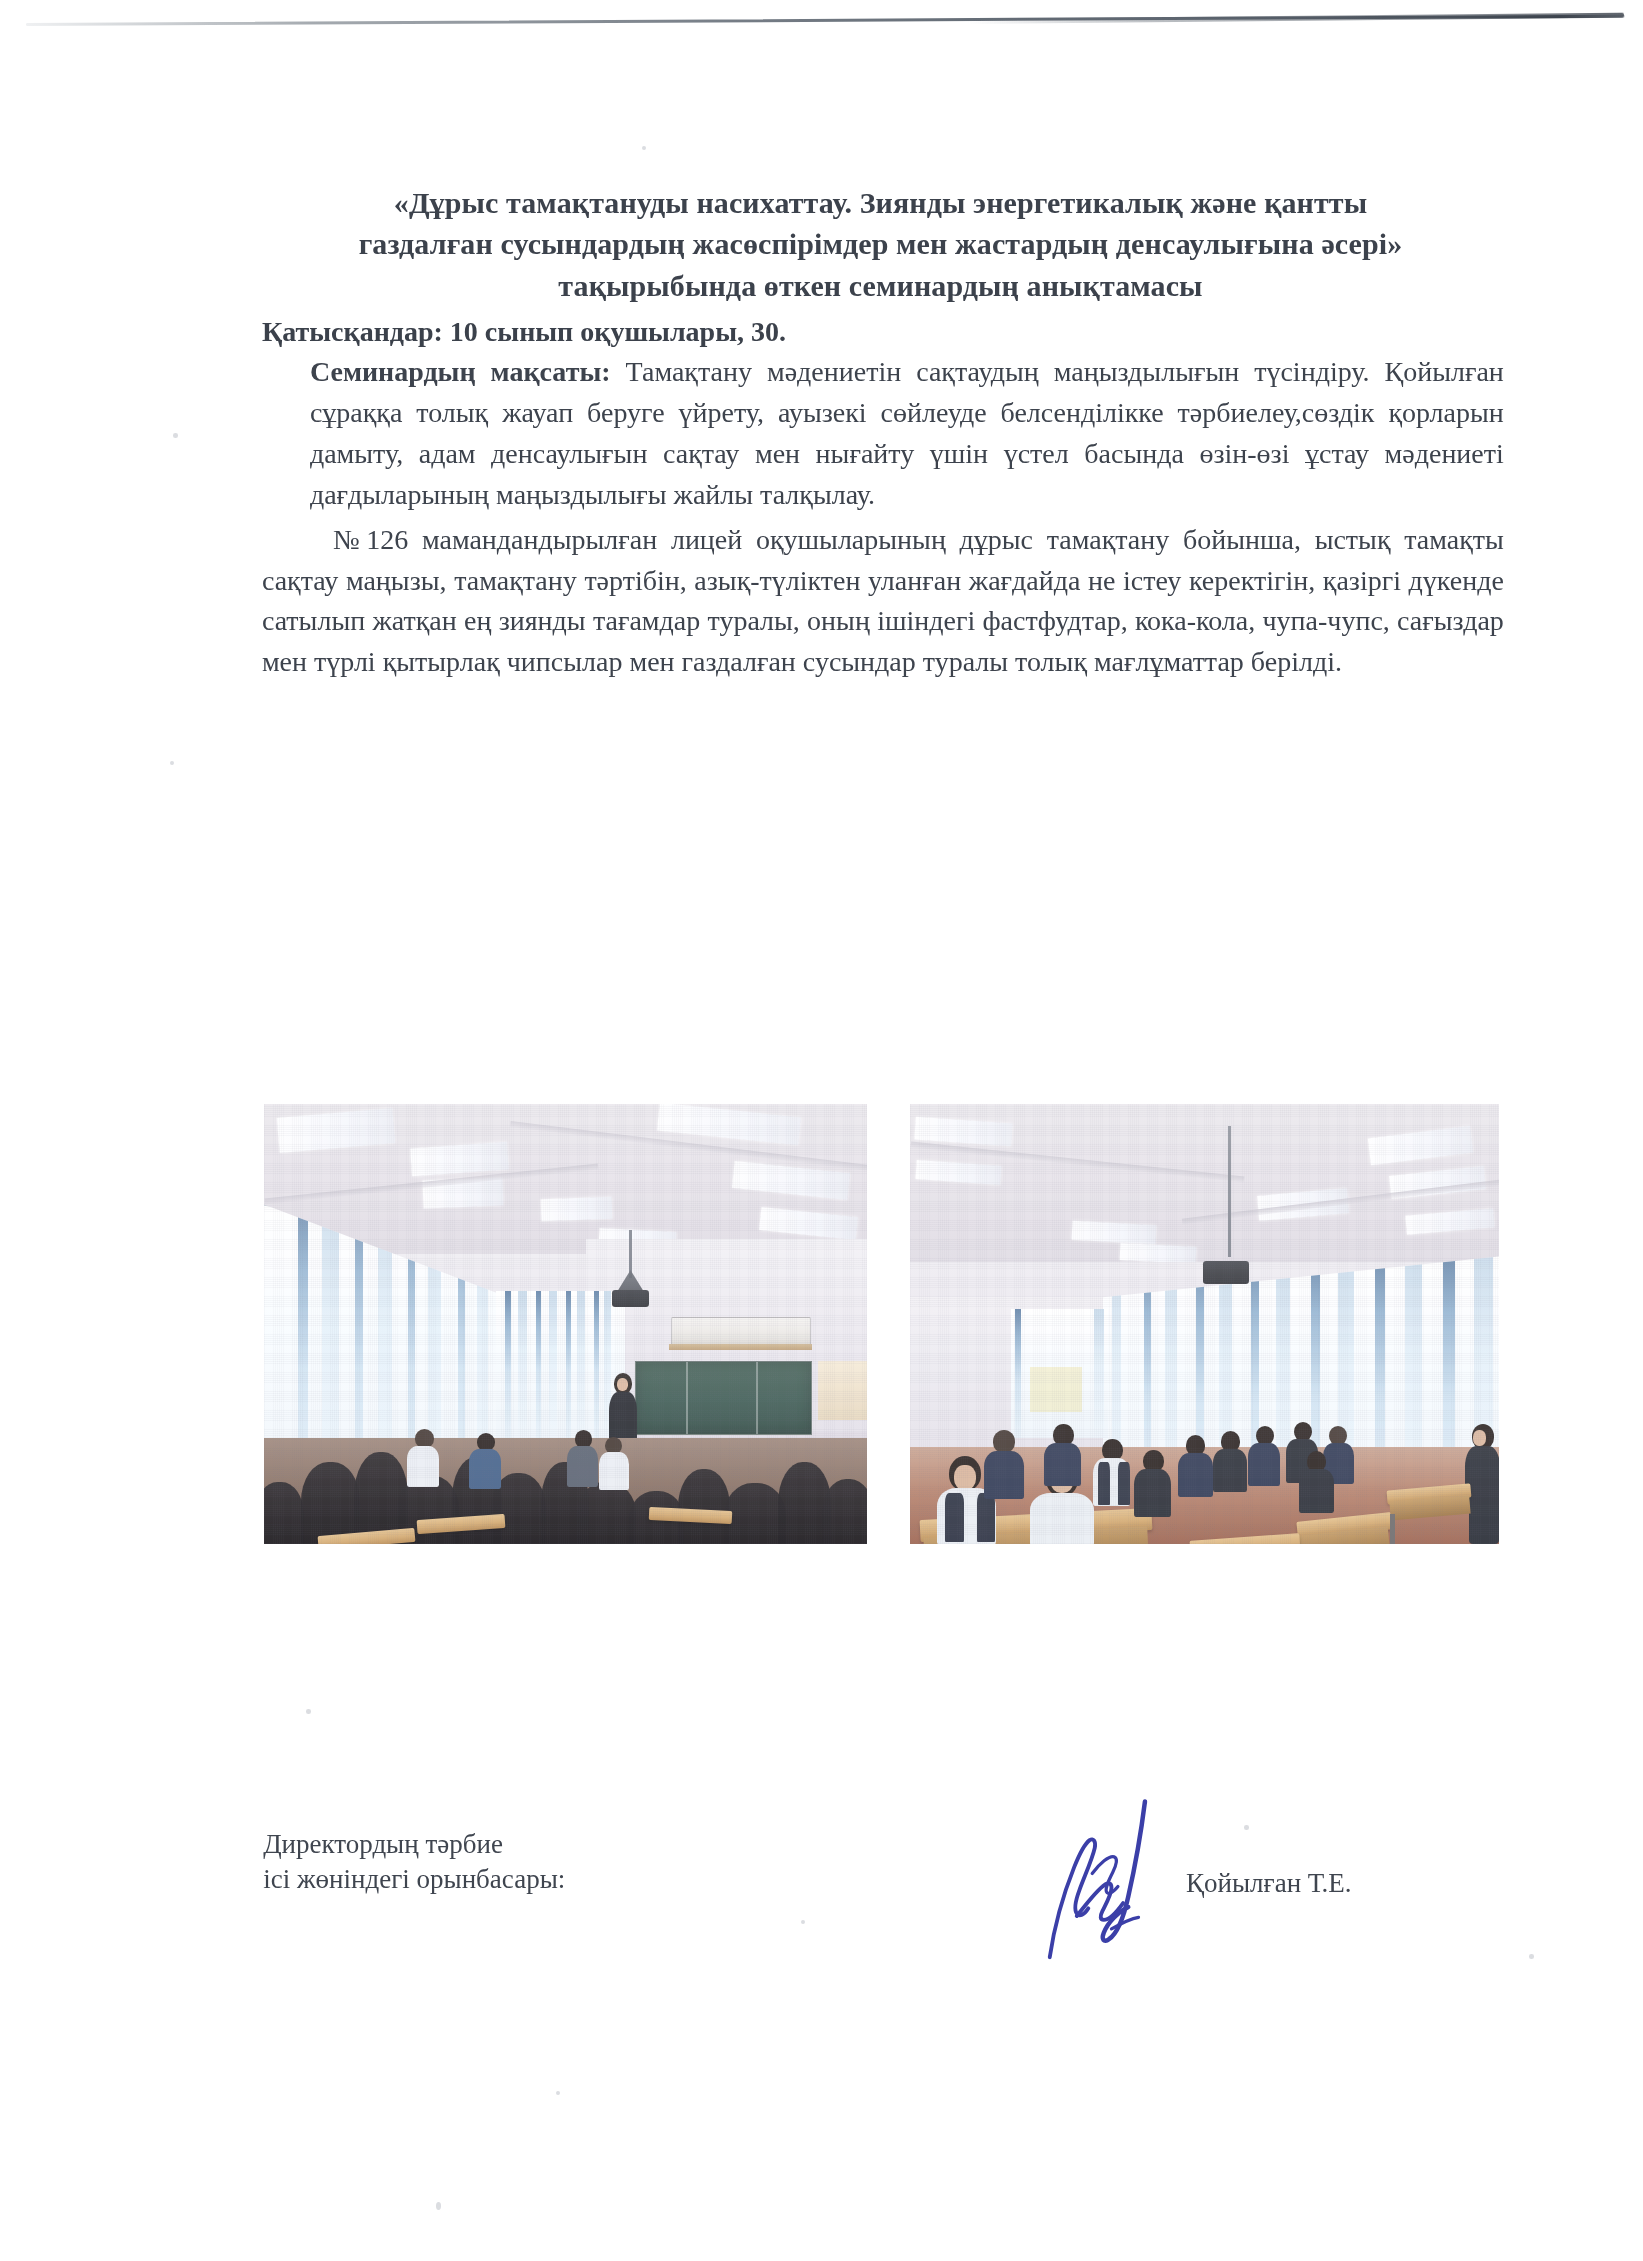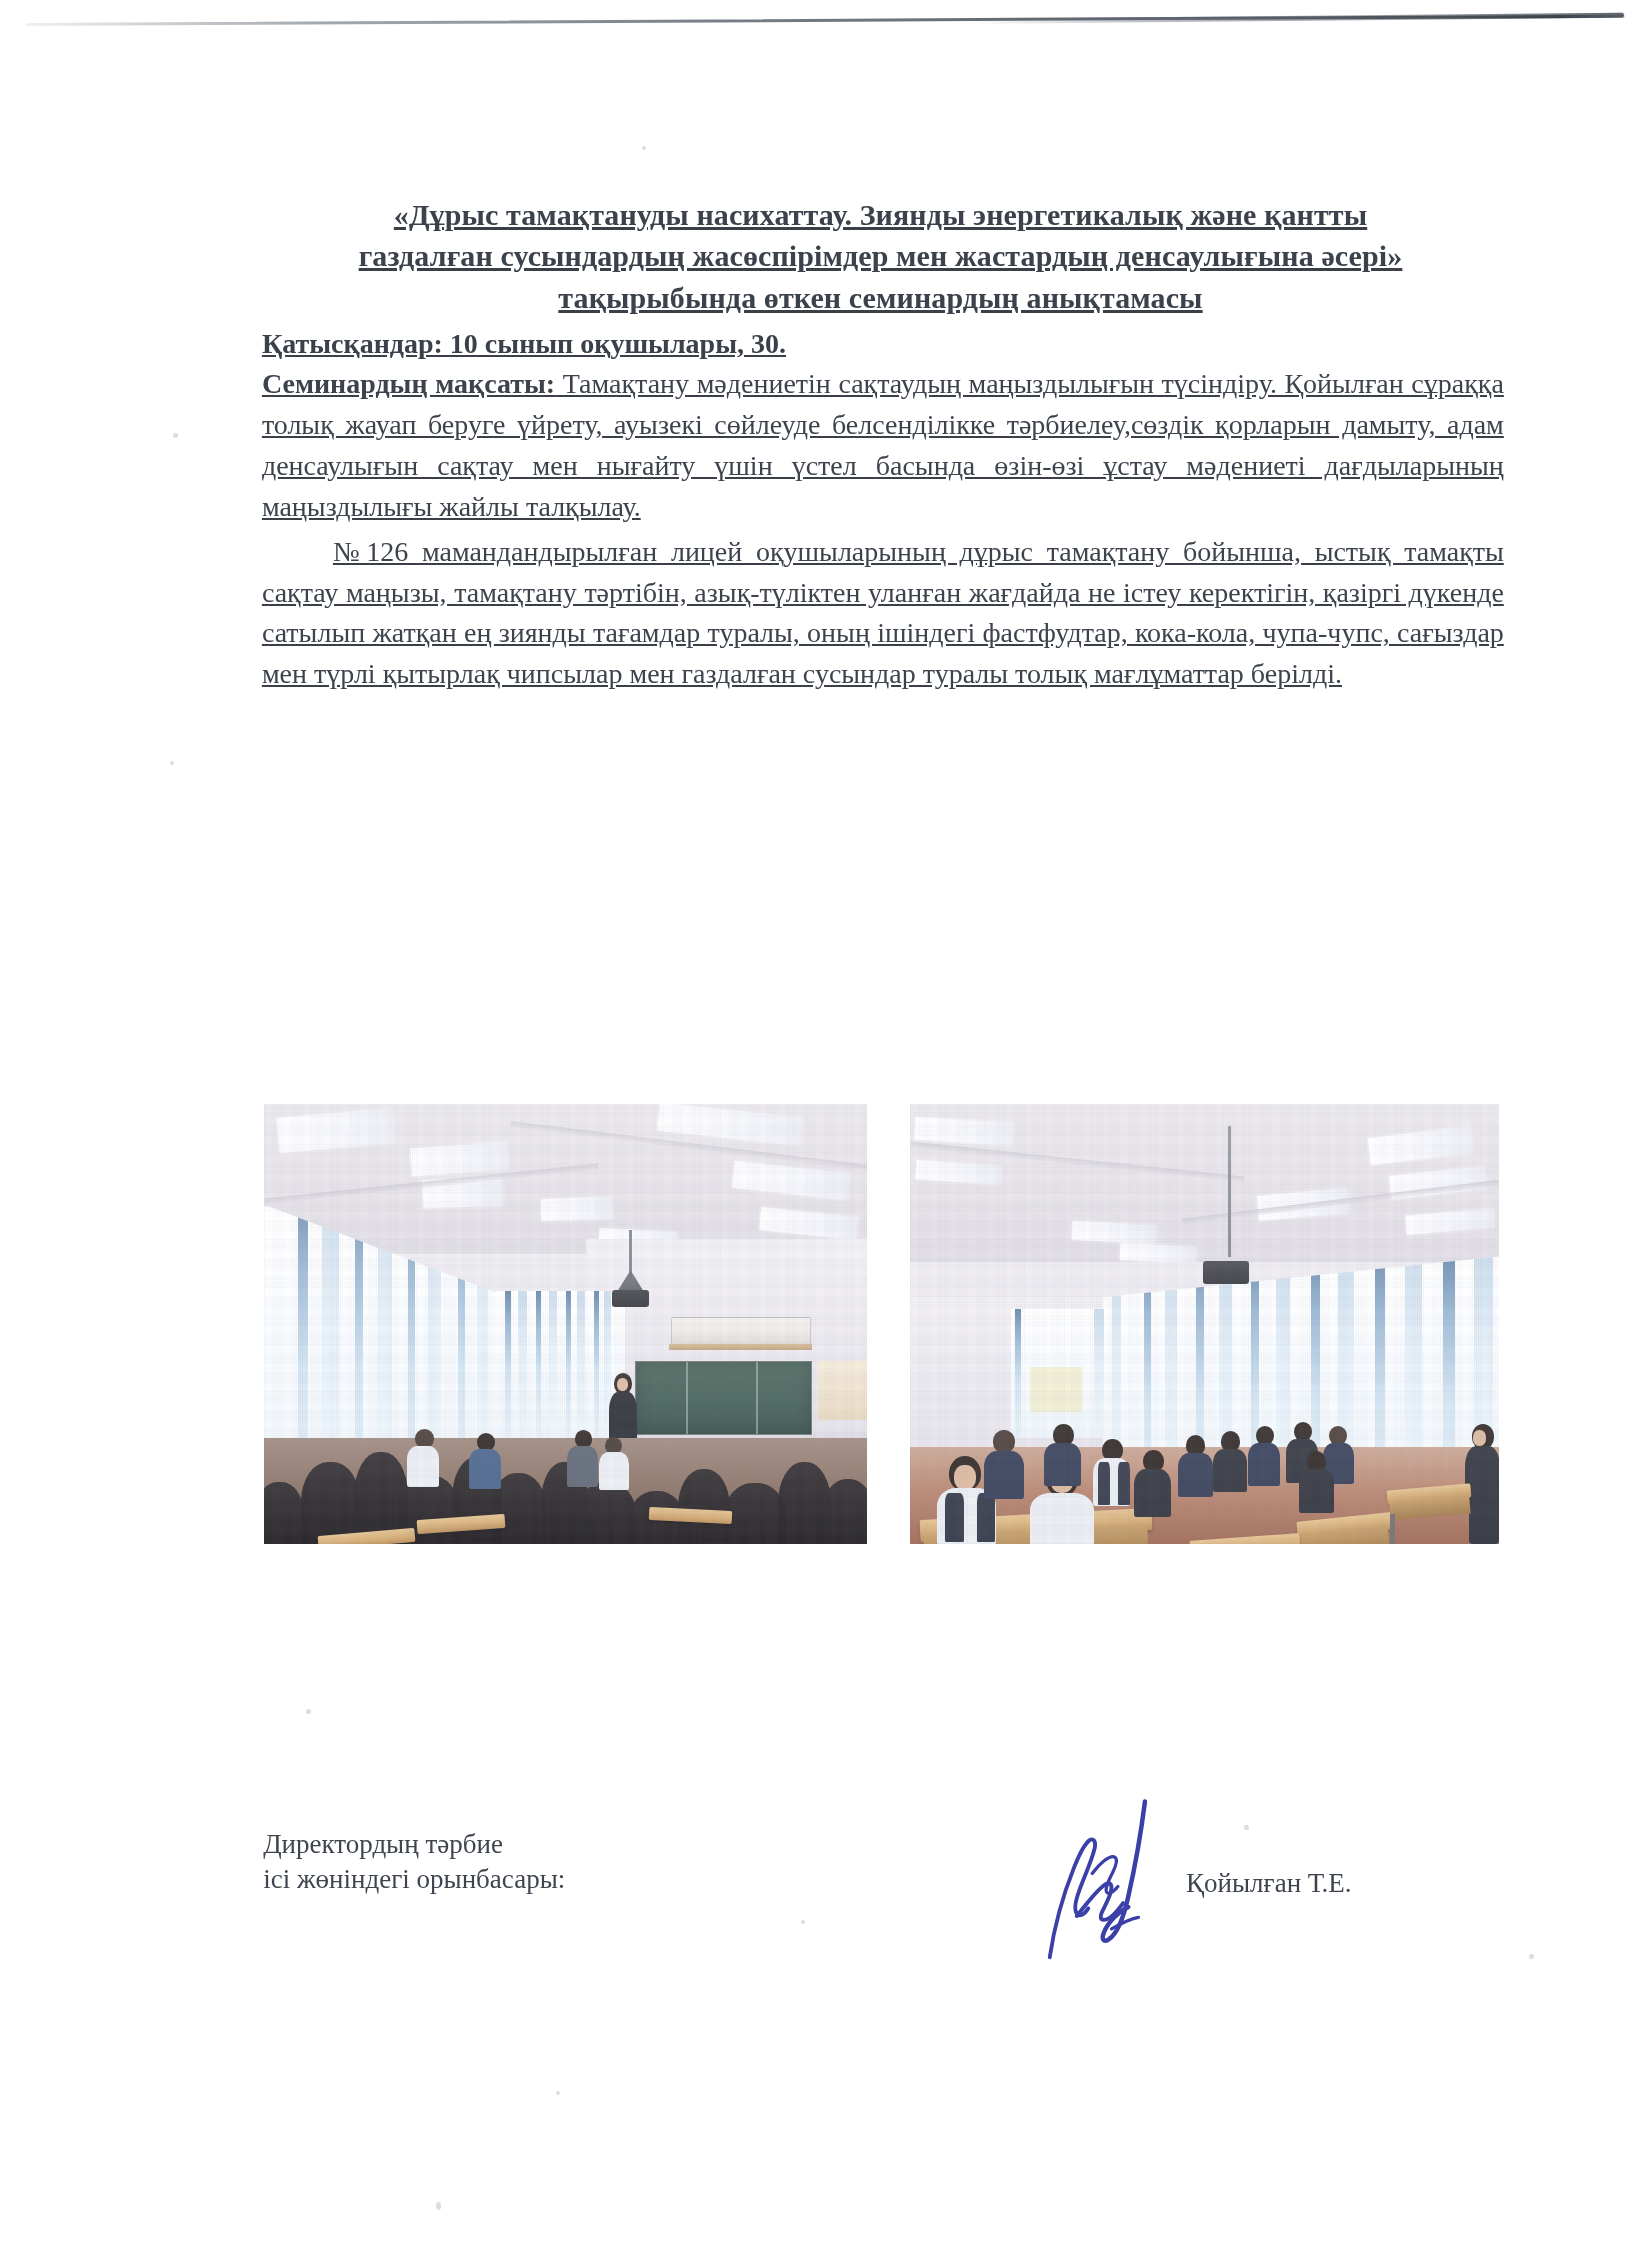--- a/index.html
+++ b/index.html
@@ -53,23 +53,22 @@
     filter: blur(0.6px);
     border-radius: 1.9px;
   }
 
   
   .speck { position: absolute; background: #b8bcc4; border-radius: 50%; opacity: .5; }
 
   .content {
     position: absolute;
     left: 258px;
-    top: 12px;
+    top: 0;
     width: 1251px;
-    text-decoration: underline;
   }
 
   .doc-title {
     margin: 0;
     padding-top: 182px;
     text-align: center;
     font-weight: bold;
     font-size: 30px;
     line-height: 1.38;
     letter-spacing: 0.1px;
@@ -92,21 +91,21 @@
   .body-par {
     margin: 0;
     font-size: 28px;
     line-height: 1.46;
     text-align: justify;
     text-justify: inter-word;
     color: #3d434d;
     padding-left: 3.9px;
     padding-right: 5.2px;
   }
-  .body-par.first { padding-top: 2.6px; }
+  .body-par.first { padding-top: 2.6px; margin-left: 48px; }
   .body-par.indented { text-indent: 71px; padding-top: 3.9px; }
   .body-par .lead { font-weight: bold; }
 
   
   .photo-row {
     position: absolute;
     left: 264px;
     top: 1104px;
     width: 1234px;
     height: 440px;

